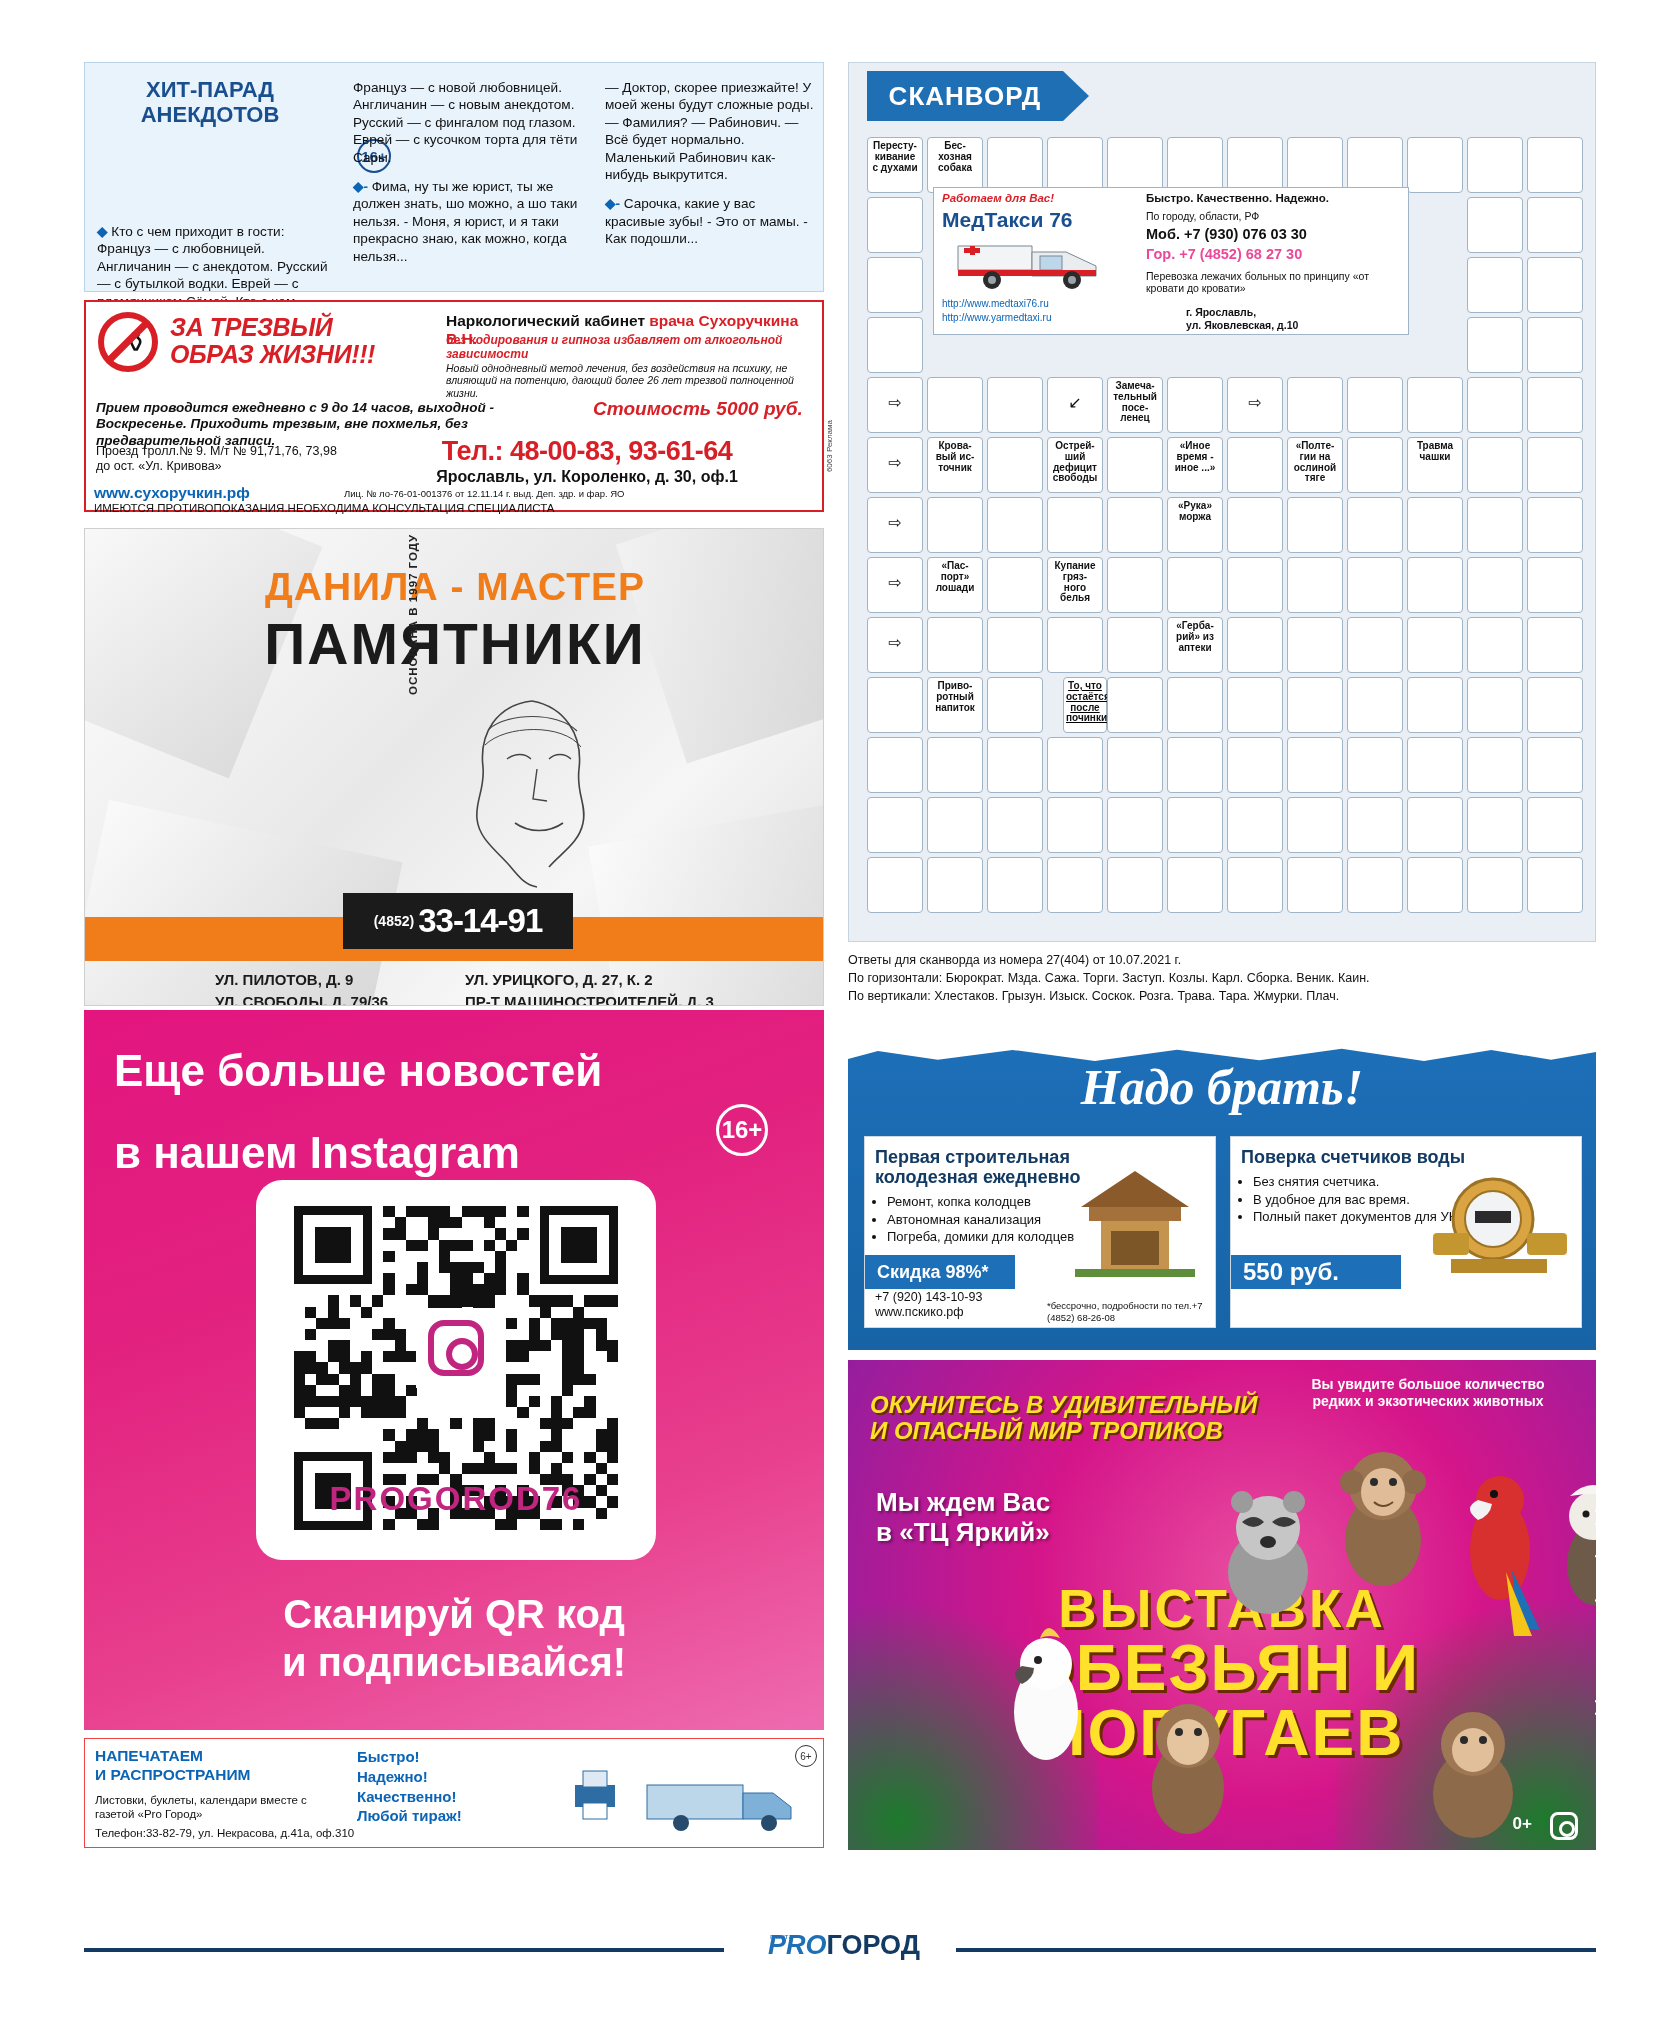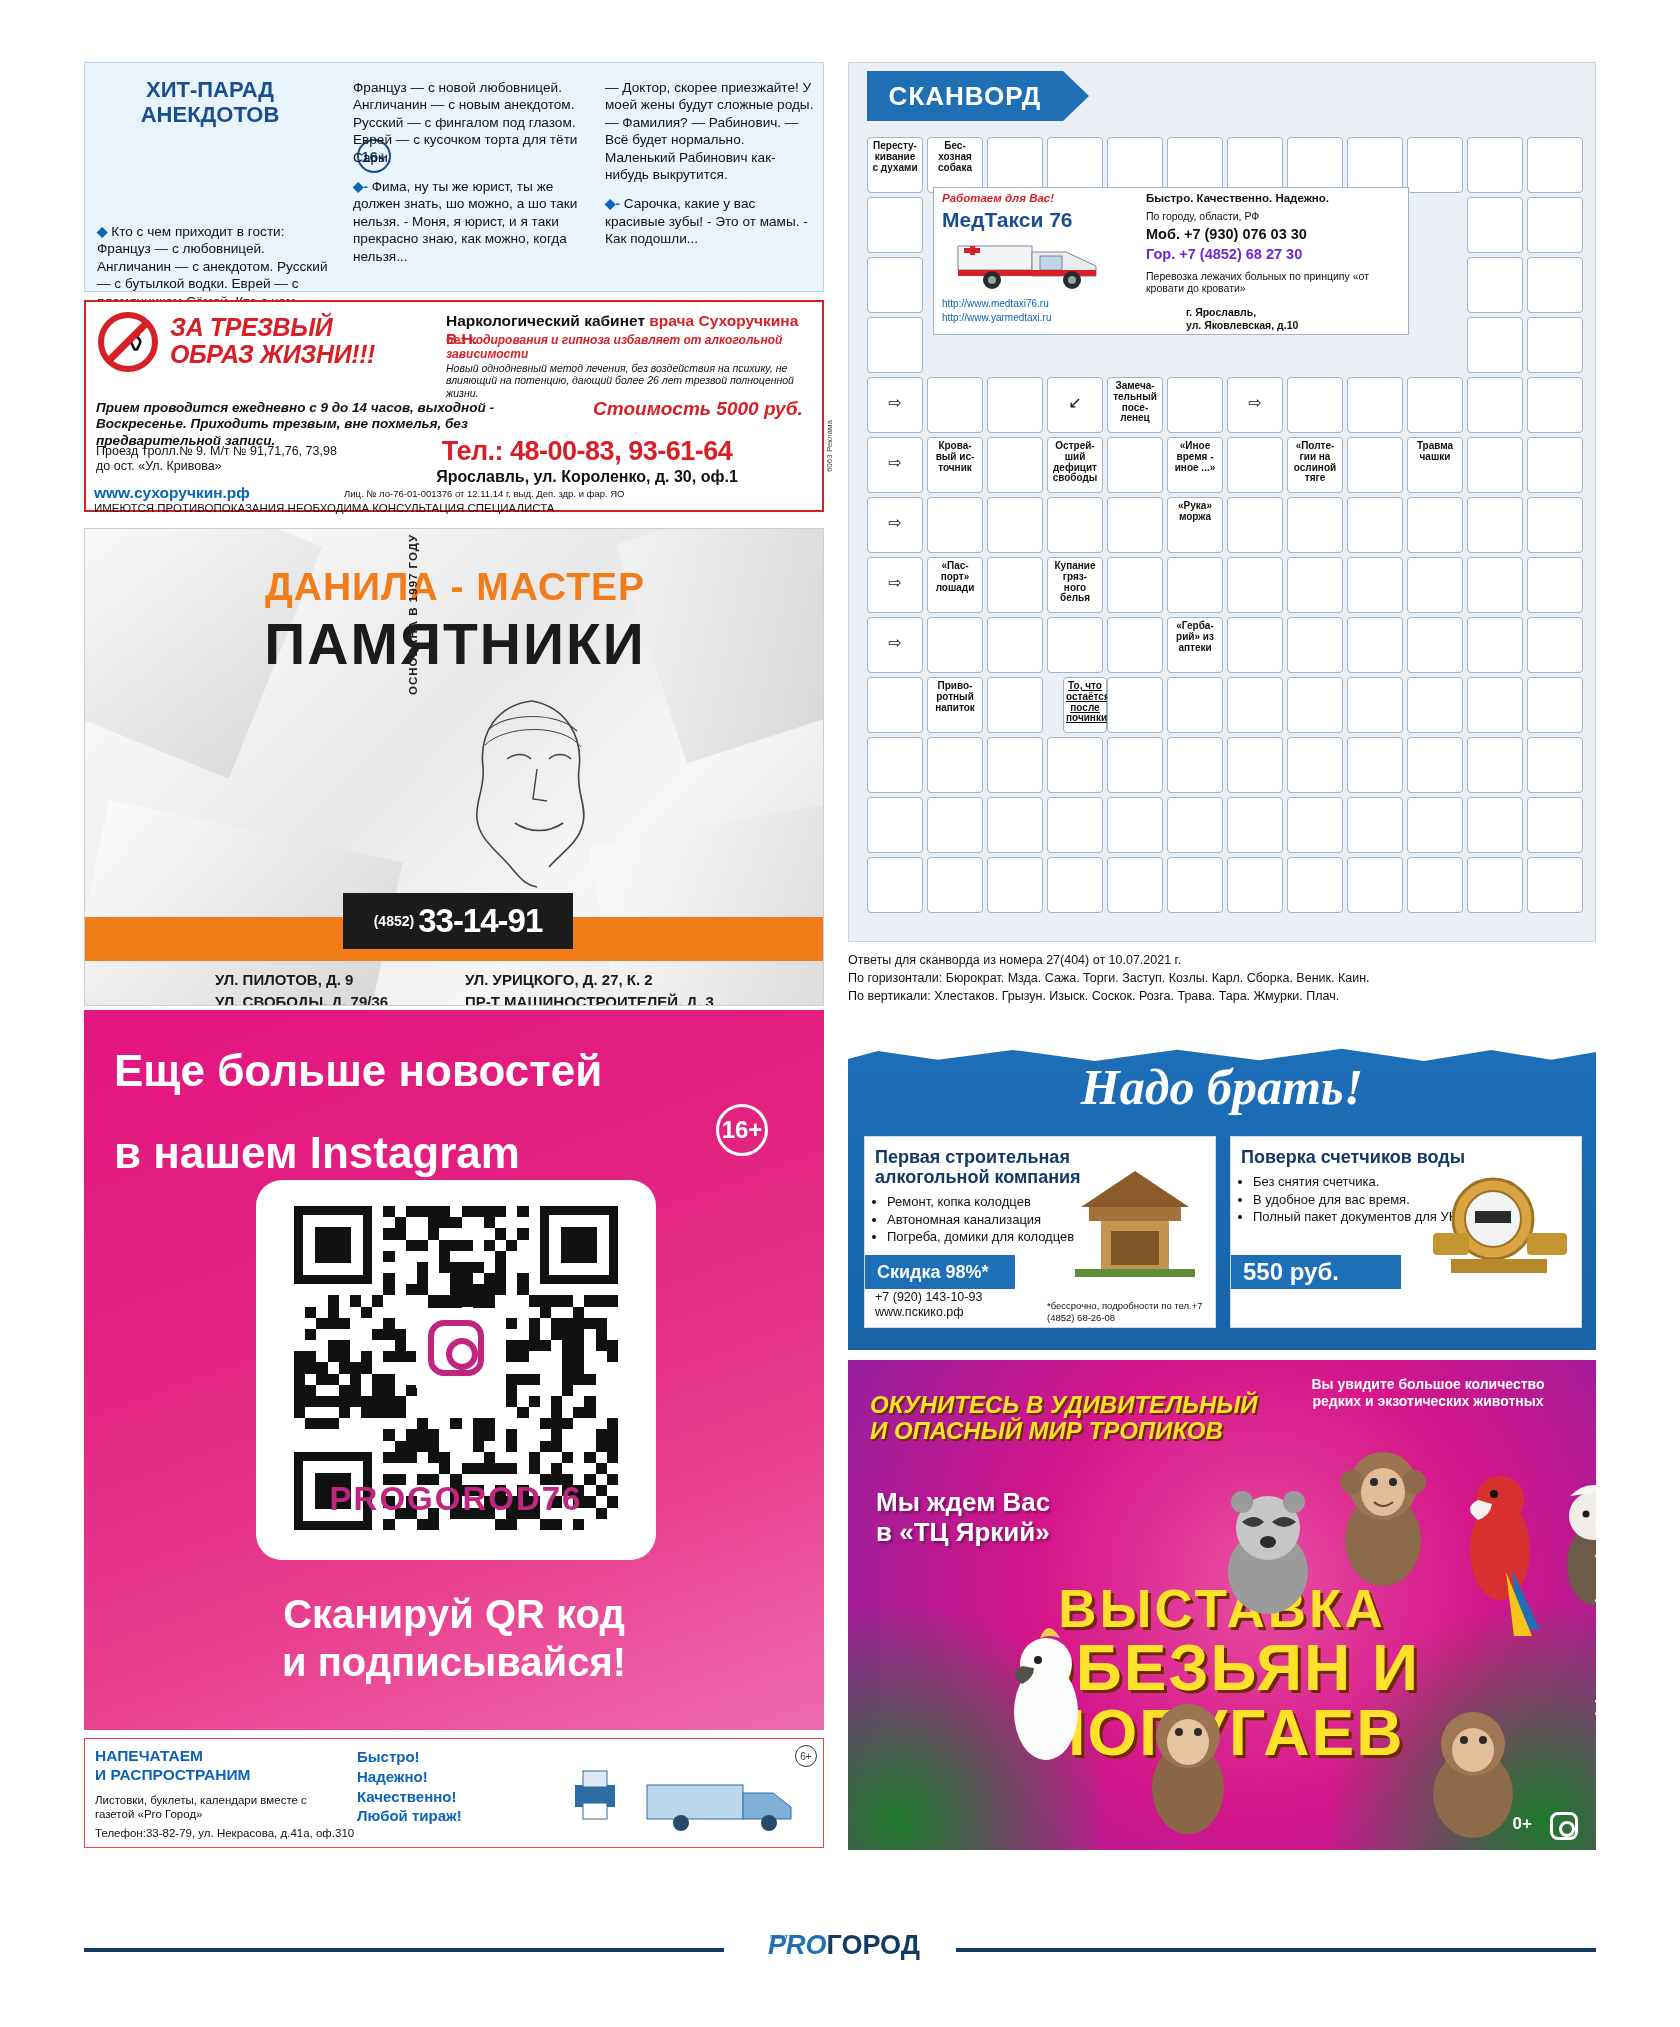--- a/index.html
+++ b/index.html
@@ -277,21 +277,21 @@
   .cell .arrow { font-size:16px; color:#111; display:block; text-align:center; line-height:50px; }
   #scan .medtaxi {
     position:absolute; left:84px; top:124px; width:476px; height:148px;
     background:#fff; border:1px solid #9fb4c6;
   }
   #scan .medtaxi .mt1 { position:absolute; left:8px; top:4px; font-size:11.5px; font-weight:bold; color:#d81f26; font-style:italic;}
   #scan .medtaxi .mt2 { position:absolute; left:8px; top:20px; font-size:21px; font-weight:bold; color:#1a4f8f; }
   #scan .medtaxi .mt3 { position:absolute; left:212px; top:4px; font-size:11.5px; font-weight:bold; color:#111; }
   #scan .medtaxi .mt4 { position:absolute; left:212px; top:22px; font-size:10.5px; color:#111; }
   #scan .medtaxi .mt5 { position:absolute; left:212px; top:38px; font-size:14.5px; font-weight:bold; color:#111; }
-  #scan .medtaxi .mt6 { position:absolute; left:212px; top:58px; font-size:14.5px; font-weight:bold; color:#6d28d9; }
+  #scan .medtaxi .mt6 { position:absolute; left:212px; top:58px; font-size:14.5px; font-weight:bold; color:#ec4899; }
   #scan .medtaxi .mt7 { position:absolute; left:212px; top:82px; font-size:10.5px; color:#111; line-height:1.18; width:250px;}
   #scan .medtaxi .mt8 { position:absolute; left:252px; top:118px; font-size:10.5px; font-weight:bold; color:#111; line-height:1.2; }
   #scan .medtaxi .mt9 { position:absolute; left:8px; top:110px; font-size:10px; color:#0b64b5; }
   #scan .medtaxi .mt10 { position:absolute; left:8px; top:124px; font-size:10px; color:#0b64b5; }
   #scan .amb { position:absolute; left:16px; top:38px; width:180px; height:70px; }
 
   #answers {
     left:848px; top:952px; width:760px; height:72px;
     font-size:12.5px; color:#111; line-height:1.42;
   }
@@ -1062,21 +1062,21 @@
     <div>По вертикали: Хлестаков. Грызун. Изыск. Соскок. Розга. Трава. Тара. Жмурки. Плач.</div>
   </div>
 
   <div class="abs" id="nado">
     <div class="torn"></div>
     <div class="title">Надо брать!</div>
 
     <div class="card cardL">
       <h3>
         <span>Первая строительная</span><br>
-        <span>алкогольной компания</span>
+        <span>колодезная ежедневно</span>
       </h3>
       <ul>
         <li>Ремонт, копка колодцев</li>
         <li>Автономная канализация</li>
         <li>Погреба, домики для колодцев</li>
       </ul>
       <svg class="well" viewBox="0 0 128 120">
         <path d="M10 46 L64 10 L118 46 Z" fill="#8a5a2b"></path>
         <path d="M18 46 L110 46 L110 60 L18 60 Z" fill="#a5713a"></path>
         <rect x="30" y="60" width="68" height="48" fill="#c4944f"></rect>

